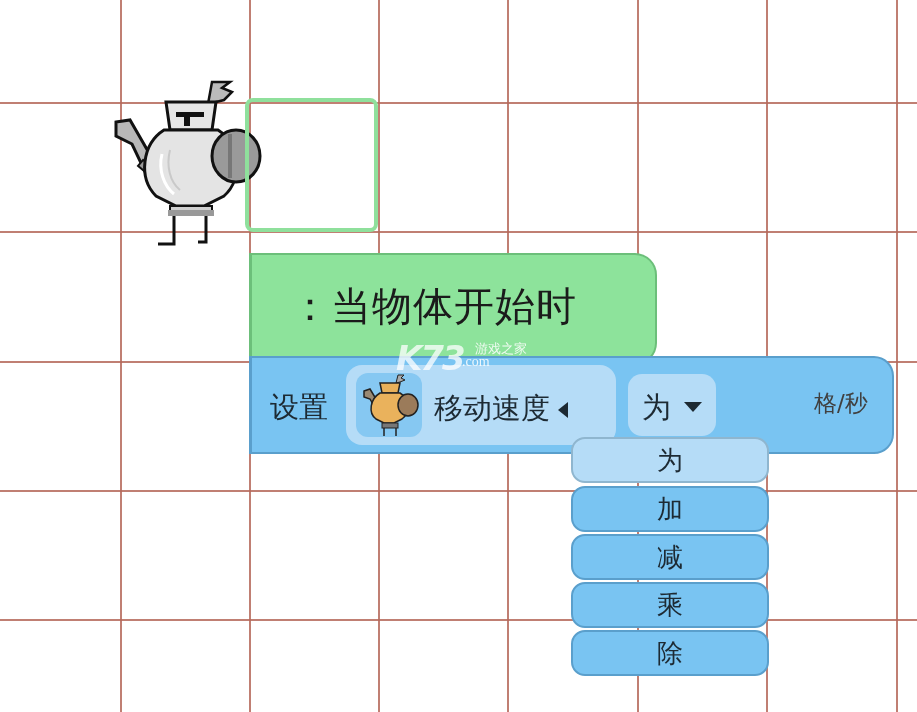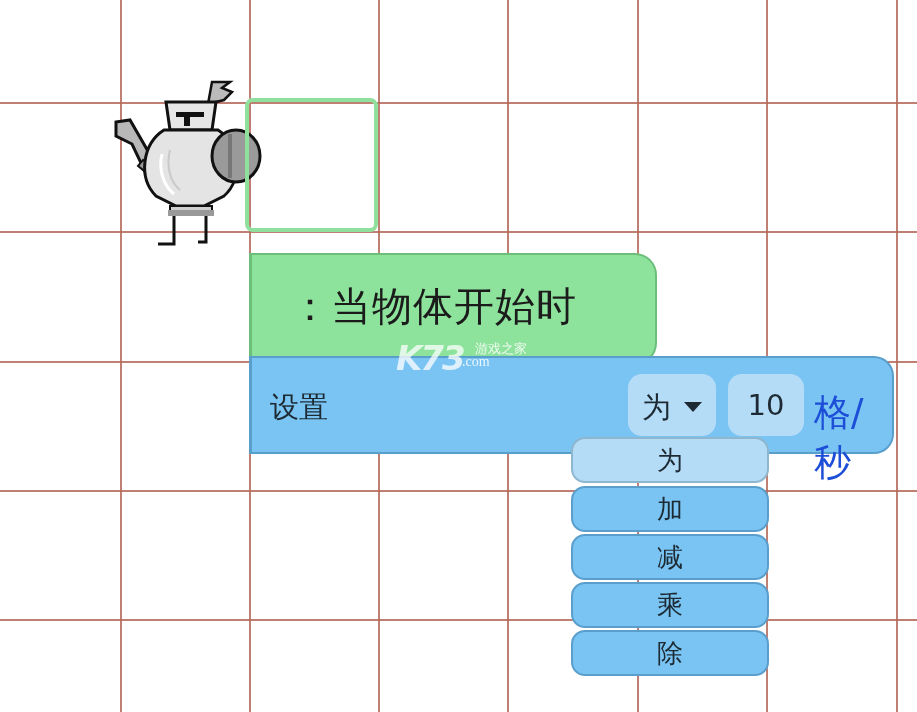--- a/index.html
+++ b/index.html
@@ -47,21 +47,21 @@
     position:absolute; left:376px; top:16px; width:88px; height:62px;
     background:#b5dcf7; border-radius:14px;
   }
   .op-label { position:absolute; left:14px; top:14px; font-size:29px; color:#1d2a33; }
   .tri-down { position:absolute; left:56px; top:28px; width:0; height:0; border-left:9px solid transparent; border-right:9px solid transparent; border-top:10px solid #1d2a33; }
   .value-slot {
     position:absolute; left:476px; top:16px; width:76px; height:62px;
     background:#b5dcf7; border-radius:14px; text-align:center;
   }
   .value-text { display:block; font-size:29px; line-height:62px; color:#1d2a33; }
-  .unit-label { position:absolute; left:562px; top:30px; font-size:37px; color:#1d4ed8; }
+  .unit-label { position:absolute; left:562px; top:30px; font-size:23px; color:#404040; }
 
   .dropdown { position:absolute; left:571px; top:437px; width:198px; }
   .dd-item {
     position:absolute; left:0; width:198px; height:46px; box-sizing:border-box;
     background:#79c4f2; border:2px solid #5a9fcc; border-radius:14px;
     text-align:center; font-size:26px; line-height:42px; color:#1d2a33;
   }
   .dd-item.selected { background:#b5dcf7; border-color:#8fb6cf; }
 
   .watermark { position:absolute; left:396px; top:338px; pointer-events:none; }
@@ -113,26 +113,39 @@
 </div>
 
 <div class="select-box"></div>
 
 <div class="event-block">
   <span class="event-label">：当物体开始时</span>
 </div>
 
 <div class="action-block">
   <span class="action-set-label">设置</span>
+  <div class="target-slot">
+    <div class="target-icon-box">
+      <svg width="66" height="64" viewBox="0 0 66 64">
+        <polygon points="8,18 14,16 26,36 22,40 14,26 8,24" fill="#9a8a74" stroke="#222" stroke-width="1.5"></polygon>
+        <path d="M40,10 L42,2 L48,2 L45,5 L49,7 L44,9 Z" fill="#aaa" stroke="#222" stroke-width="1"></path>
+        <path d="M24,10 L44,10 L42,20 L26,20 Z" fill="#e8b05a" stroke="#222" stroke-width="1.5"></path>
+        <path d="M24,20 L44,20 C54,26 54,40 46,46 L38,50 L28,50 L20,46 C12,40 14,26 24,20 Z" fill="#eab25c" stroke="#222" stroke-width="1.5"></path>
+        <ellipse cx="52" cy="32" rx="10" ry="11" fill="#9b7b5a" stroke="#222" stroke-width="1.5"></ellipse>
+        <rect x="26" y="50" width="16" height="5" fill="#777" stroke="#222" stroke-width="1"></rect>
+        <path d="M28,55 L28,63 M40,55 L40,63" stroke="#222" stroke-width="1.5"></path>
+      </svg>
+    </div>
+    <span class="target-prop">
+      <span>移动速度</span><span class="tri-left"></span>
+    </span>
+  </div>
   <div class="op-slot">
     <span class="op-label">为</span>
     <span class="tri-down"></span>
-  </div>
-  <div class="value-slot">
-    <span class="value-text">10</span>
   </div>
   <span class="unit-label">格/秒</span>
 </div>
 
 <div class="dropdown">
   <div class="dd-item selected" style="top:0px">为</div>
   <div class="dd-item" style="top:49px">加</div>
   <div class="dd-item" style="top:97px">减</div>
   <div class="dd-item" style="top:145px">乘</div>
   <div class="dd-item" style="top:193px">除</div>

